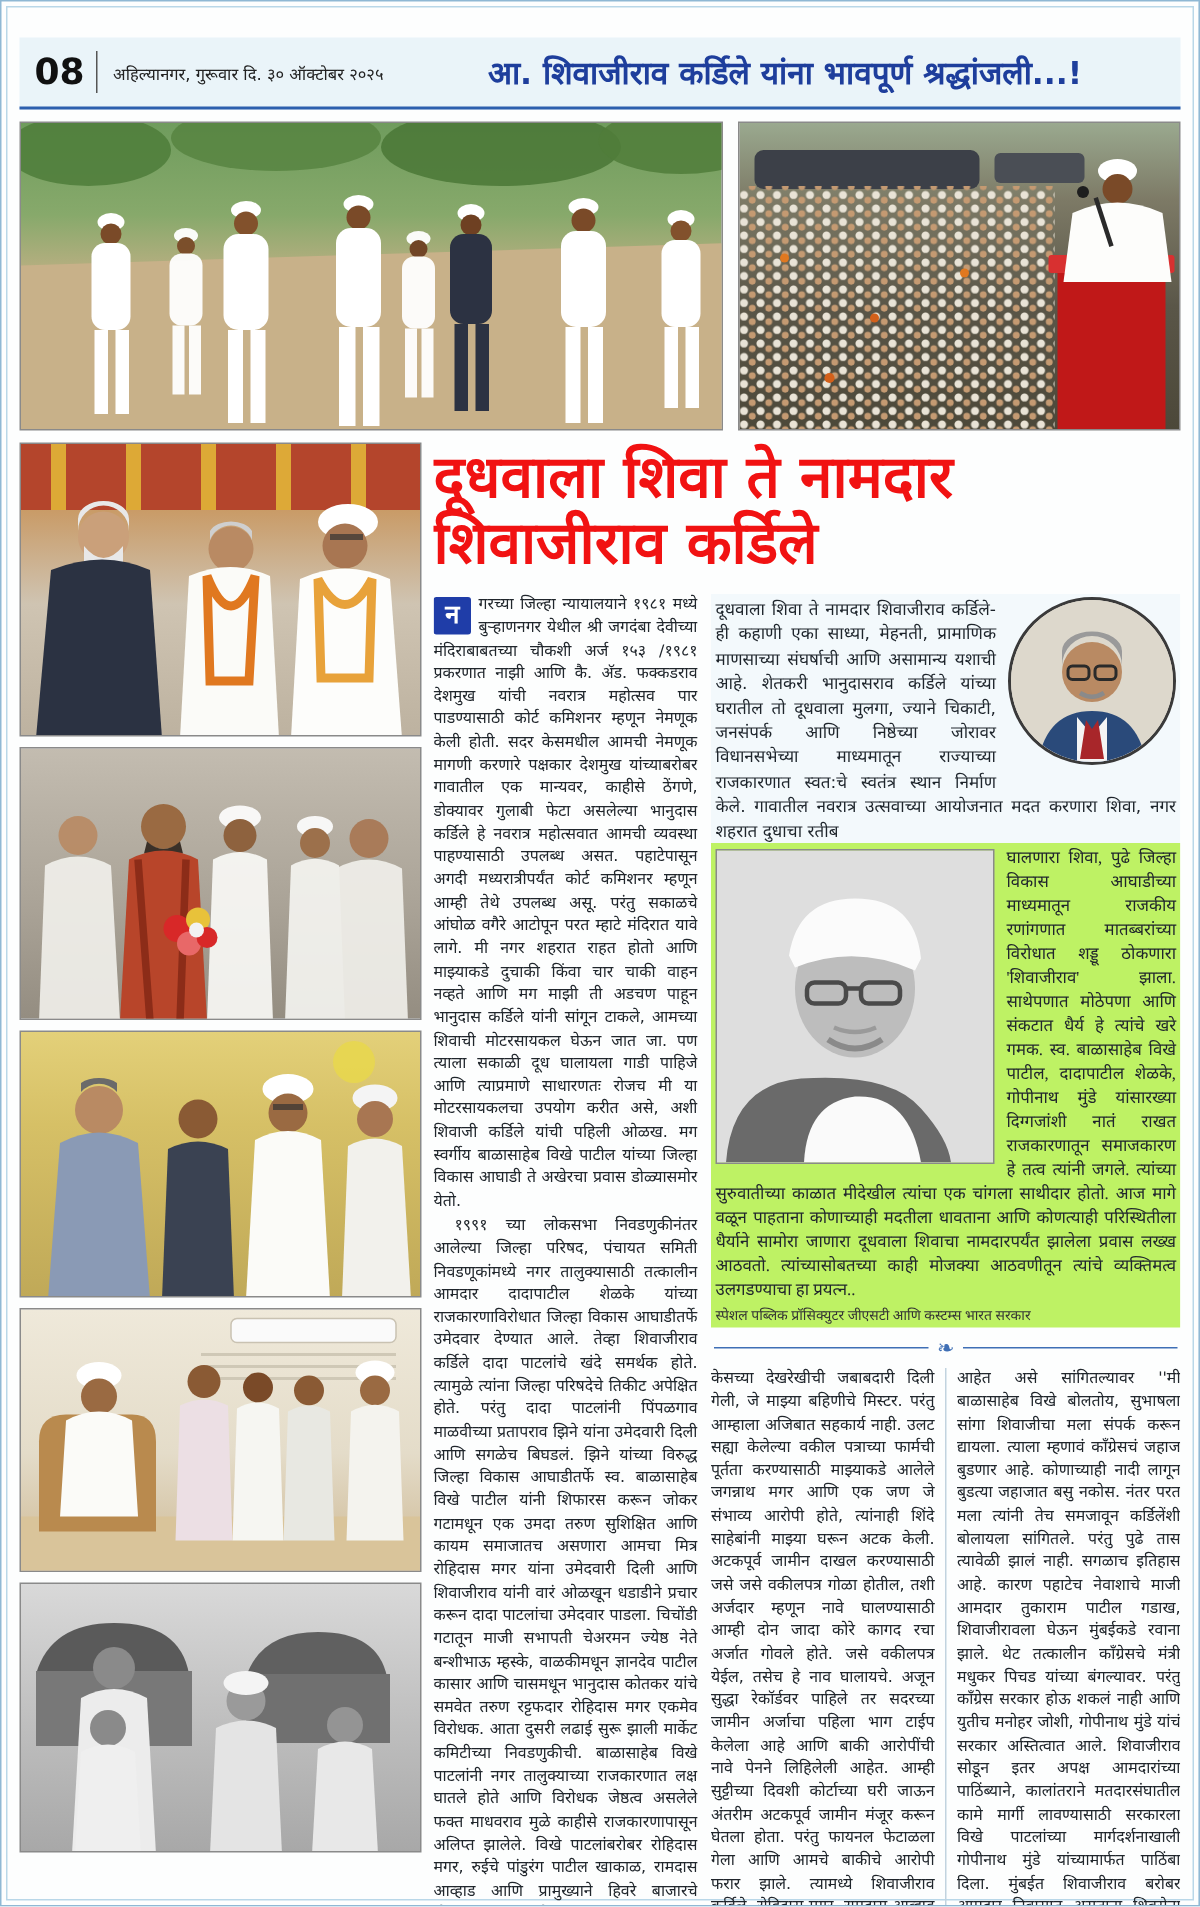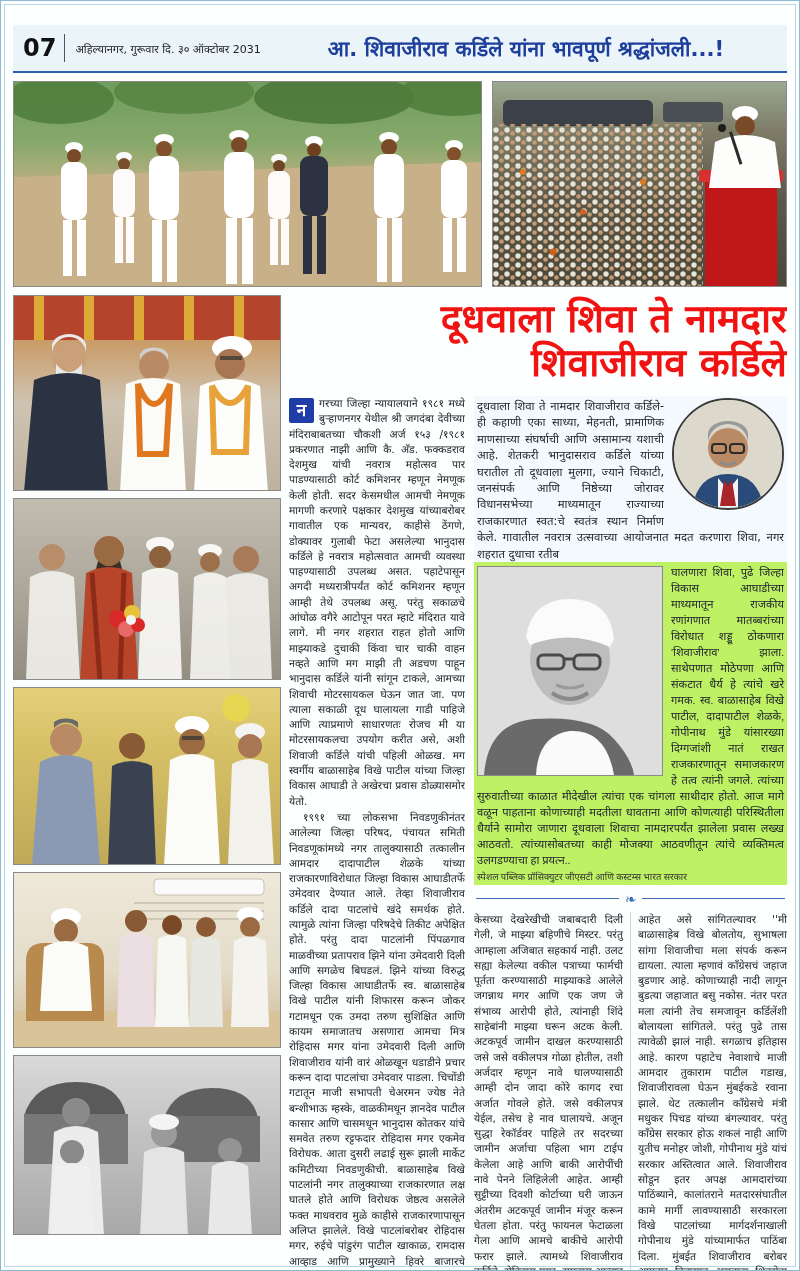--- a/index.html
+++ b/index.html
@@ -26,21 +26,21 @@
   
   .mainrow { display:flex; gap:8px; margin-top:8px; height:984px; }
   .leftcol { width:268px; display:flex; flex-direction:column; gap:7px; }
   .leftcol .photo { width:100%; }
   .p-modi { height:196px; background:linear-gradient(#d8b06a 0%, #c8955c 18%, #cfc4b2 55%, #bdb2a0 100%); }
   .p-shinde { height:182px; background:linear-gradient(#c3bcb0 0%, #a9a296 60%, #948d81 100%); }
   .p-pawar { height:178px; background:linear-gradient(#e3d079 0%, #d6c066 35%, #c0a958 100%); }
   .p-indoor { height:176px; background:linear-gradient(#efe9da 0%, #e4dcc9 55%, #cdb893 100%); }
   .p-vintage { height:180px; background:linear-gradient(#d9d9d9 0%, #c2c2c2 45%, #a8a8a8 100%); }
   .artcol { flex:1; display:flex; flex-direction:column; overflow:hidden; }
-  .bighead { text-align:right; color:#f11212; font-weight:bold; font-size:39px; line-height:1.14; margin:2px 0 10px 0; }
+  .bighead { text-align:left; color:#f11212; font-weight:bold; font-size:39px; line-height:1.14; margin:2px 0 10px 0; }
   .artbody { display:flex; gap:9px; flex:1; overflow:hidden; }
   .txt { font-size:10.6px; line-height:15.3px; text-align:justify; color:#20262c; }
   .col1 { width:176px; flex:none; overflow:hidden; }
   .col1 p + p { text-indent:14px; margin-top:1px; }
   .dropcap {
     float:left; width:25px; height:25px; background:#1f3da8; color:#fff; border-radius:2px;
     font-size:17px; font-weight:bold; line-height:25px; text-align:center; margin:2px 5px 0 0;
   }
   .rightarea { flex:1; overflow:hidden; display:flex; flex-direction:column; }
   .intro { font-size:11.4px; line-height:16.4px; text-align:justify; color:#1d242b; background:#f3f9fc; padding:2px 3px 0 3px; }
@@ -60,22 +60,22 @@
   .bcol2 { flex:1; padding-right:7px; border-right:1px solid #c2d3df; overflow:hidden; }
   .bcol3 { flex:1; padding-left:7px; overflow:hidden; }
   svg { display:block; }
 </style>
 </head>
 <body>
 
 <div class="page">
 
   <div class="hdr">
-    <div class="pageno">07</div>
-    <div class="dateline">अहिल्यानगर, गुरूवार दि. ३० ऑक्टोबर 2031</div>
+    <div class="pageno">08</div>
+    <div class="dateline">अहिल्यानगर, गुरूवार दि. ३० ऑक्टोबर २०२५</div>
     <div class="tribute">आ. शिवाजीराव कर्डिले यांना भावपूर्ण श्रद्धांजली...!</div>
   </div>
 
   <div class="toprow">
     <div class="photo p-procession">
       <svg width="470" height="206" viewBox="0 0 470 206">
         <ellipse cx="45" cy="18" rx="55" ry="24" fill="#4e7d3a" opacity="0.85"></ellipse>
         <ellipse cx="170" cy="10" rx="70" ry="22" fill="#55823e" opacity="0.8"></ellipse>
         <ellipse cx="320" cy="16" rx="80" ry="26" fill="#477433" opacity="0.8"></ellipse>
         <ellipse cx="440" cy="12" rx="55" ry="22" fill="#507c3a" opacity="0.85"></ellipse>

